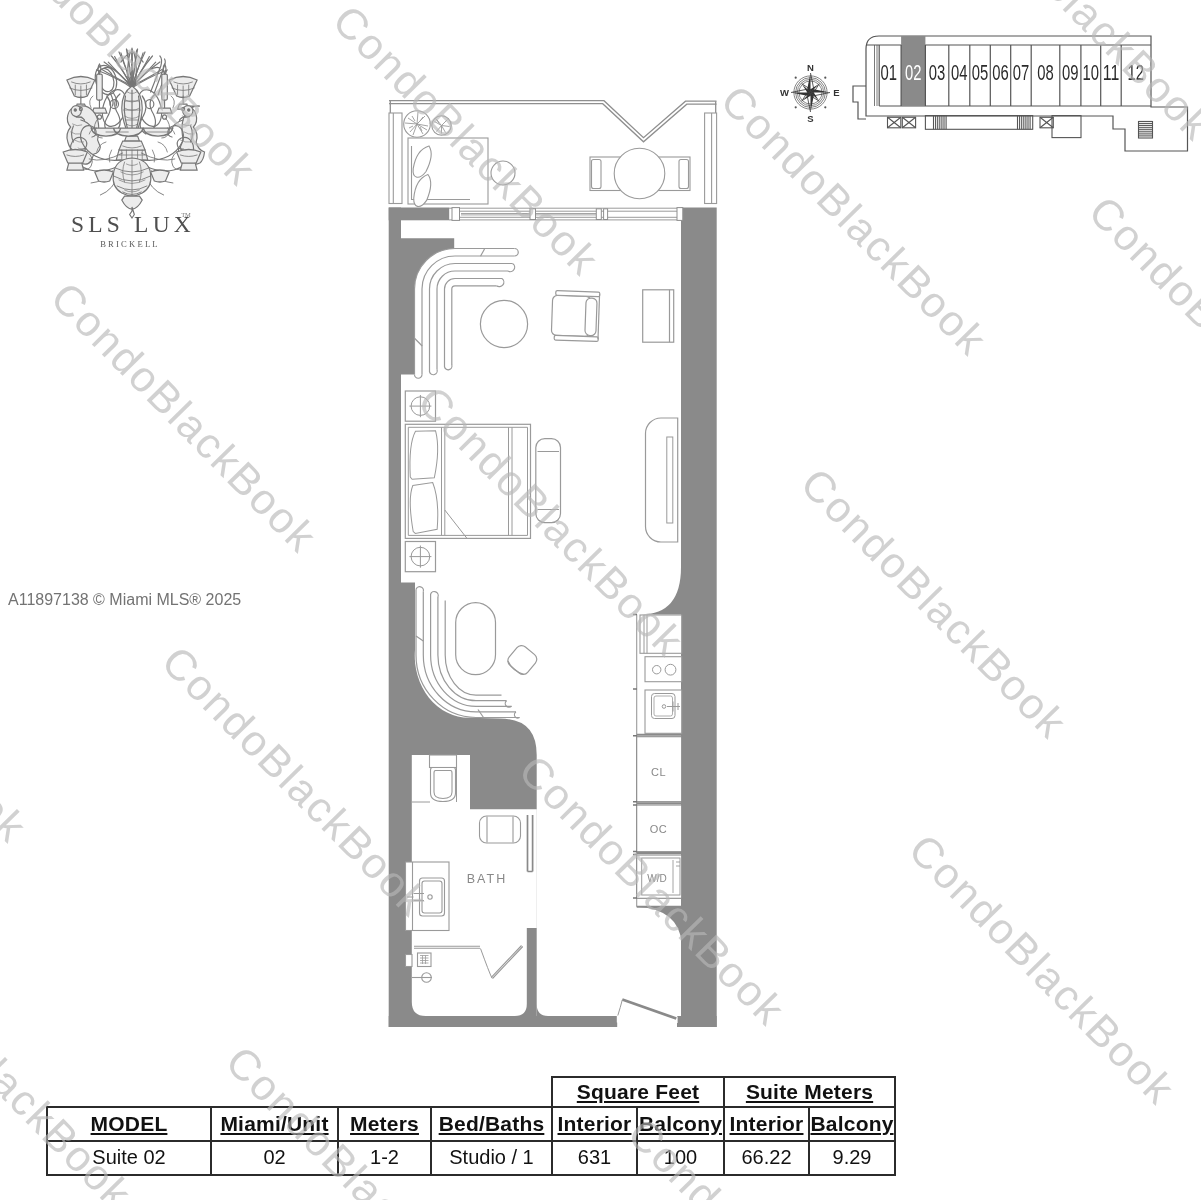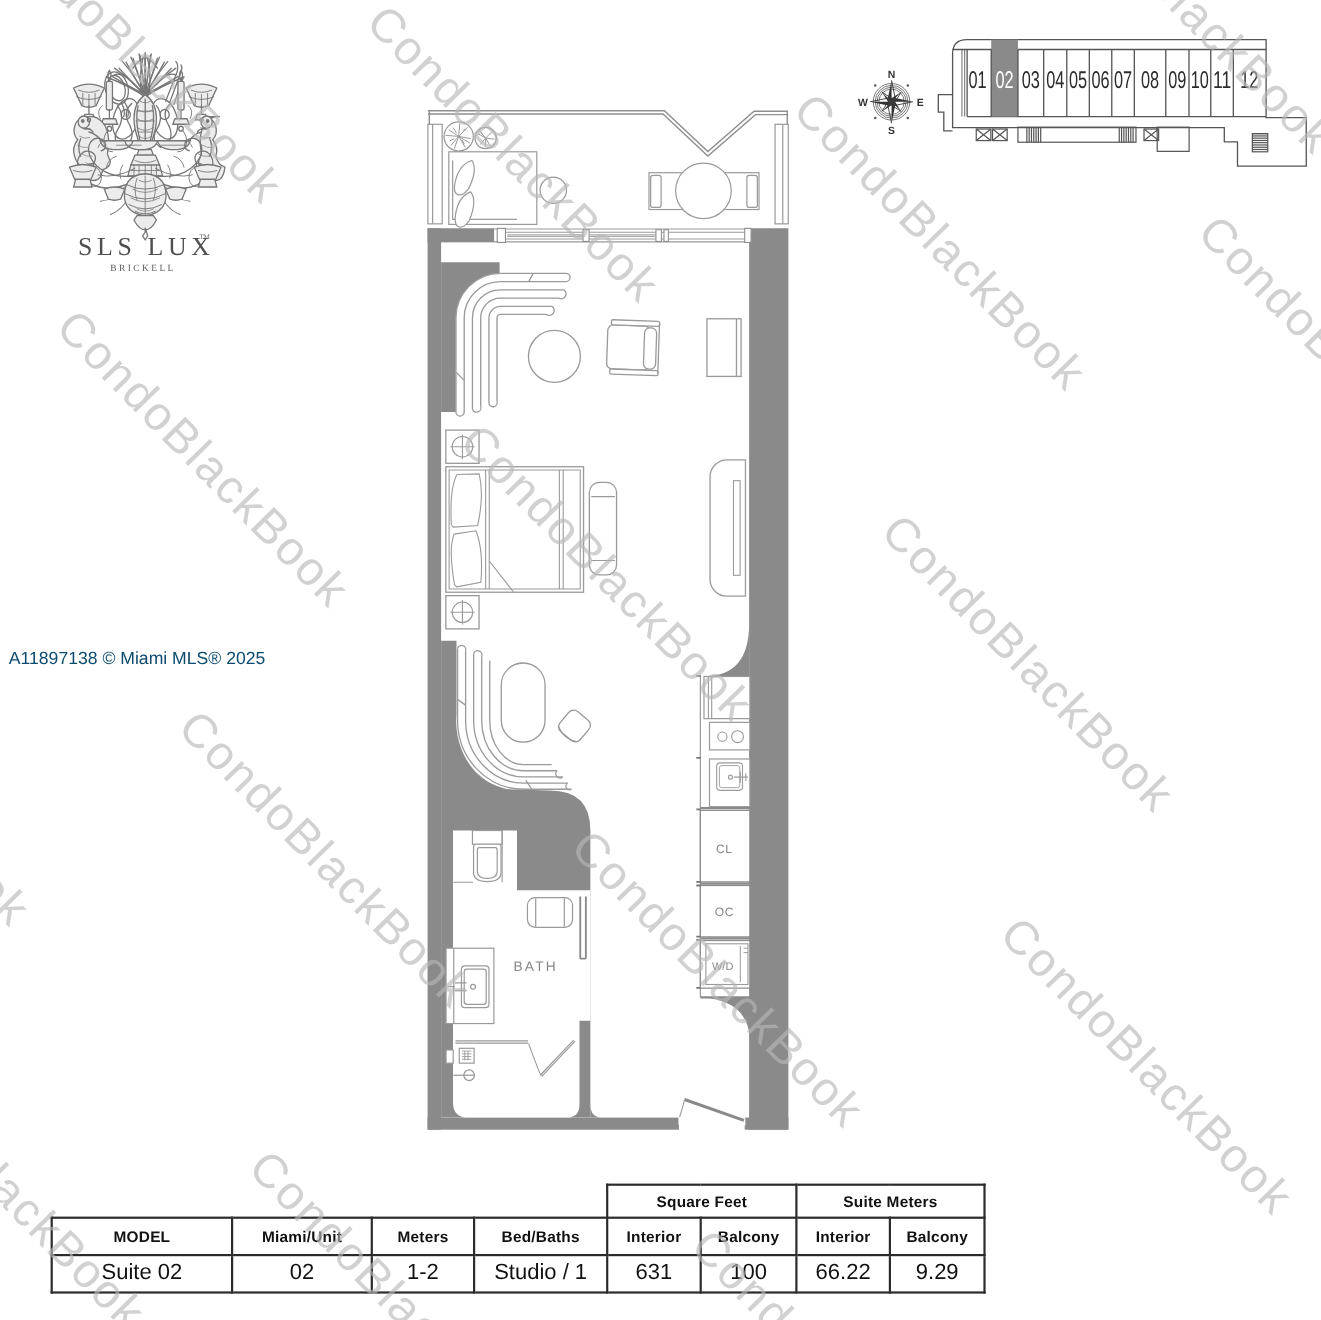--- a/index.html
+++ b/index.html
@@ -1,25 +1,25 @@
 <!DOCTYPE html>
 <html><head>
 <meta charset="utf-8">
 <style>
   html,body{margin:0;padding:0;}
   body{width:1201px;height:1200px;position:relative;overflow:hidden;background:#fff;
        font-family:"Liberation Sans", sans-serif;}
   .wm{position:absolute;left:0;top:0;font-size:43px;letter-spacing:2px;line-height:1;
       color:rgba(183,183,183,0.64);white-space:nowrap;transform-origin:0 0;z-index:30;}
-  #mls{position:absolute;left:8px;top:591px;font-size:16px;color:#0c4a6e;z-index:5;}
+  #mls{position:absolute;left:8px;top:591px;font-size:16px;color:#737373;z-index:5;}
   table.spec{position:absolute;left:46px;top:1076px;border-collapse:collapse;z-index:10;
        table-layout:fixed;width:848px;font-family:"Liberation Sans", sans-serif;color:#111;}
   table.spec td{border:2px solid #2b2b2b;text-align:center;padding:0;}
   table.spec td.noline{border:none;}
-  td.h{font-weight:bold;font-size:14px;letter-spacing:0.2px;}
+  td.h{font-weight:bold;font-size:21px;letter-spacing:0.2px;text-decoration:underline;}
   td.d{font-size:20px;}
 </style>
 </head>
 <body>
 <svg id="gfx" width="1201" height="1200" viewBox="0 0 1201 1200" style="position:absolute;left:0;top:0;z-index:2;" fill="none" stroke-linecap="butt">
 
 <g fill="#8a8a8a" stroke="none">
 <rect x="388.7" y="207.5" width="12.3" height="819.5"></rect>
 <rect x="388.7" y="207.5" width="60.5" height="12.8"></rect>
 <rect x="681" y="207.5" width="35.7" height="819.5"></rect>

